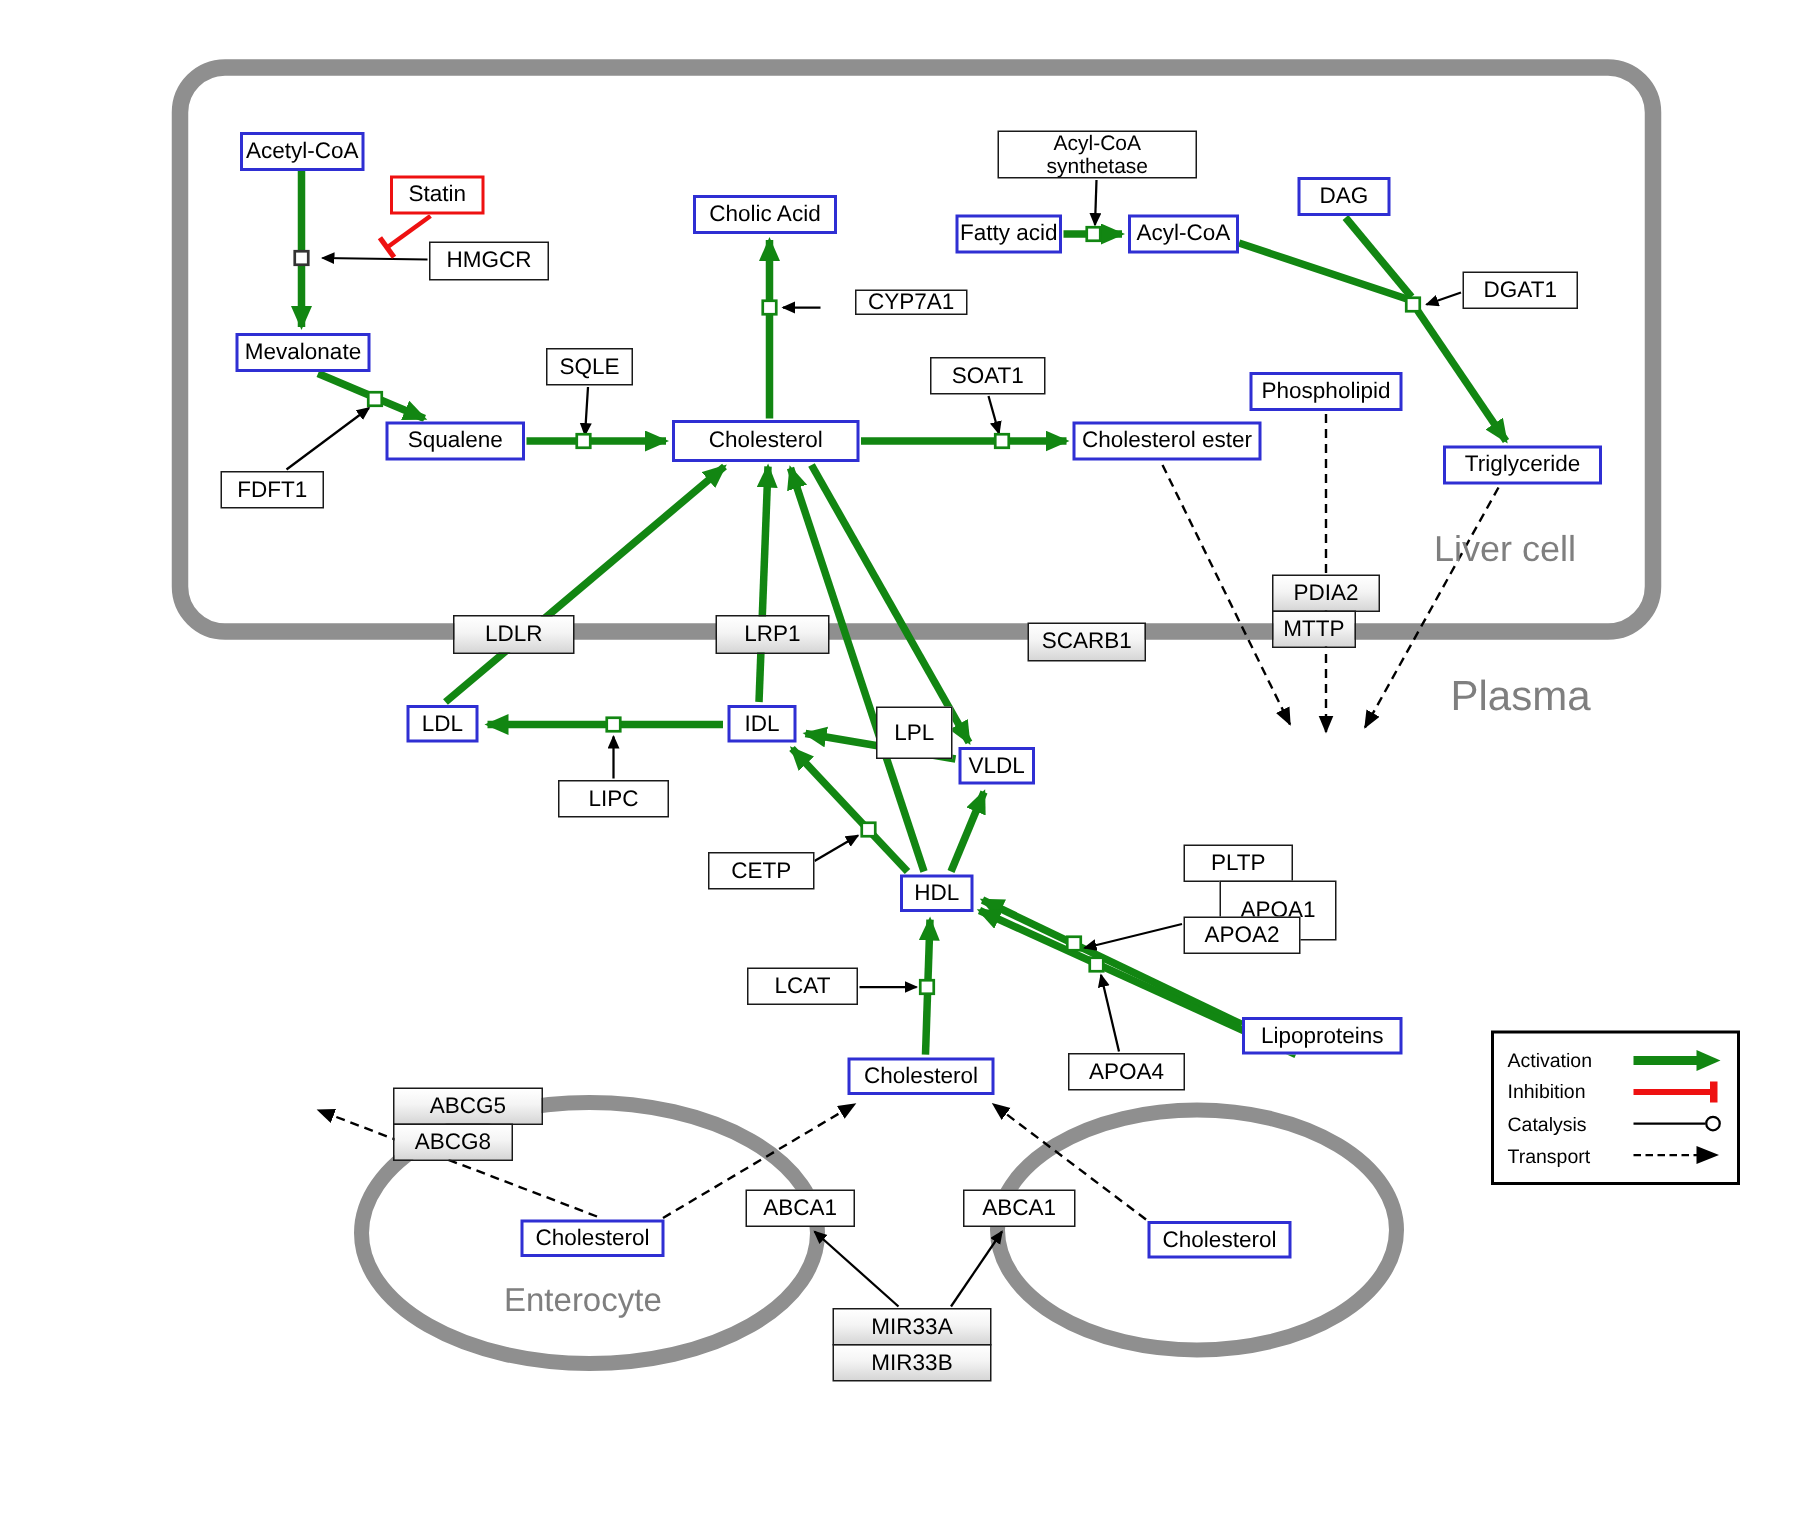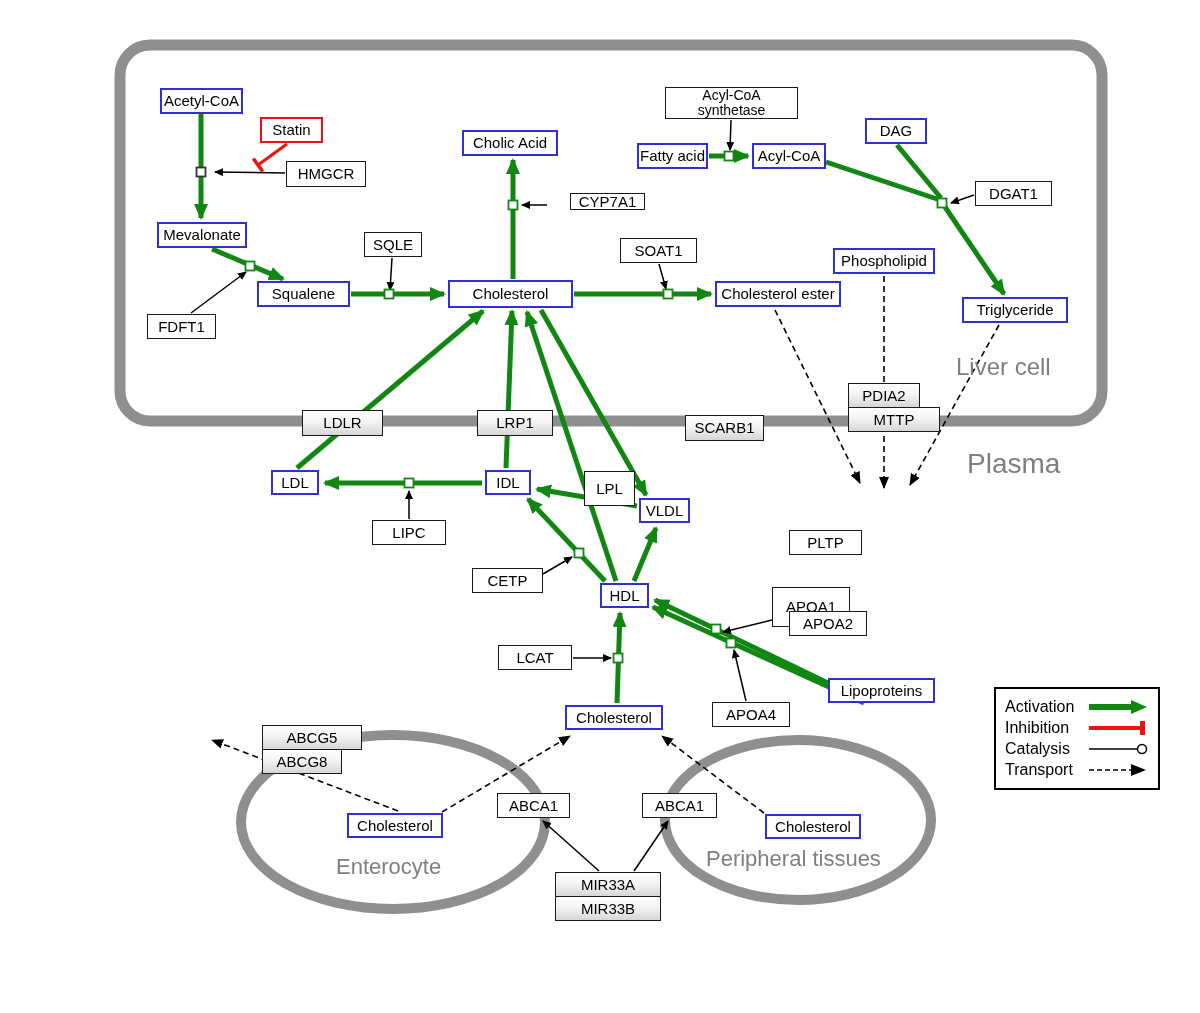--- a/index.html
+++ b/index.html
@@ -14,21 +14,21 @@
   .grad{background:linear-gradient(180deg,#ffffff 0%,#f4f4f4 45%,#d6d6d6 100%)}
   .two-line{flex-direction:column;font-size:14px}
   .comp-label{position:absolute;font-weight:normal;color:#7f7f7f;white-space:nowrap}
   .apo-table{position:absolute;border-top:1px solid #1a1a1a;border-left:1px solid #1a1a1a;
              display:grid;grid-template-columns:81px 81px;background:#fff}
   .apo-cell{height:25px;display:flex;align-items:center;justify-content:center;
             border-right:1px solid #1a1a1a;border-bottom:1px solid #1a1a1a;font-size:15px}
   .legend{position:absolute;border:2px solid #000;background:#fff;padding:7px 9px;
           display:flex;flex-direction:column;justify-content:space-between;box-sizing:border-box}
   .legend-row{display:flex;align-items:center;justify-content:space-between;height:22px}
-  .legend-label{font-size:16px;color:#000}
+  .legend-label{font-size:13px;color:#000}
 </style>
 </head>
 <body>
 
 <div id="canvas">
 
   <svg id="edge-layer" width="1200" height="1013">
     <defs>
       <marker id="arrG" markerUnits="userSpaceOnUse" markerWidth="18" markerHeight="16" refX="14" refY="7" orient="auto">
         <path d="M0,0 L16,7 L0,14 Z" fill="#128612"></path>
@@ -139,51 +139,50 @@
   <div class="box metab" style="left:752px;top:143px;width:74px;height:26px">Acyl-CoA</div>
   <div class="box metab" style="left:865px;top:118px;width:62px;height:26px">DAG</div>
   <div class="box" style="left:975px;top:181px;width:77px;height:25px">DGAT1</div>
   <div class="box metab" style="left:833px;top:248px;width:102px;height:26px">Phospholipid</div>
   <div class="box metab" style="left:962px;top:297px;width:106px;height:26px">Triglyceride</div>
 
   <div class="box grad" style="left:302px;top:410px;width:81px;height:26px">LDLR</div>
   <div class="box grad" style="left:477px;top:410px;width:76px;height:26px">LRP1</div>
   <div class="box grad" style="left:685px;top:415px;width:79px;height:26px">SCARB1</div>
   <div class="box grad" style="left:848px;top:383px;width:72px;height:25px">PDIA2</div>
-  <div class="box grad" style="left:848px;top:407px;width:92px;height:25px">MTTP</div>
+  <div class="box grad" style="left:848px;top:407px;width:56px;height:25px">MTTP</div>
 
   <div class="box metab" style="left:271px;top:470px;width:48px;height:25px">LDL</div>
   <div class="box metab" style="left:485px;top:470px;width:46px;height:25px">IDL</div>
   <div class="box" style="left:372px;top:520px;width:74px;height:25px">LIPC</div>
   <div class="box" style="left:584px;top:471px;width:51px;height:35px">LPL</div>
   <div class="box metab" style="left:639px;top:498px;width:51px;height:25px">VLDL</div>
   <div class="box" style="left:472px;top:568px;width:71px;height:25px">CETP</div>
   <div class="box metab" style="left:600px;top:583px;width:49px;height:25px">HDL</div>
-  <div class="box" style="left:789px;top:530px;width:73px;height:25px">PLTP</div>
-  <div class="box" style="left:772px;top:587px;width:78px;height:40px">APOA1</div>
+  <div class="box" style="left:789px;top:563px;width:73px;height:25px">PLTP</div>
+  <div class="box" style="left:813px;top:587px;width:78px;height:40px">APOA1</div>
   <div class="box" style="left:789px;top:611px;width:78px;height:25px">APOA2</div>
   <div class="box" style="left:498px;top:645px;width:74px;height:25px">LCAT</div>
   <div class="box" style="left:712px;top:702px;width:78px;height:25px">APOA4</div>
   <div class="box metab" style="left:828px;top:678px;width:107px;height:25px">Lipoproteins</div>
   <div class="box metab" style="left:565px;top:705px;width:98px;height:25px">Cholesterol</div>
 
 
   <div class="box grad" style="left:262px;top:725px;width:100px;height:25px">ABCG5</div>
   <div class="box grad" style="left:262px;top:749px;width:80px;height:25px">ABCG8</div>
   <div class="box metab" style="left:347px;top:813px;width:96px;height:25px">Cholesterol</div>
   <div class="box" style="left:497px;top:793px;width:73px;height:25px">ABCA1</div>
   <div class="box" style="left:642px;top:793px;width:75px;height:25px">ABCA1</div>
   <div class="box metab" style="left:765px;top:814px;width:96px;height:25px">Cholesterol</div>
   <div class="box grad" style="left:555px;top:872px;width:106px;height:25px">MIR33A</div>
   <div class="box grad" style="left:555px;top:896px;width:106px;height:25px">MIR33B</div>
 
   <div class="comp-label" style="left:956px;top:353px;font-size:24px">Liver cell</div>
   <div class="comp-label" style="left:967px;top:448px;font-size:28px">Plasma</div>
   <div class="comp-label" style="left:336px;top:854px;font-size:22px">Enterocyte</div>
-  <div class="comp-label" style="left:706px;top:846px;font-size:22px">Peripheral tissues</div>
 
   <div class="legend" style="left:994px;top:687px;width:166px;height:103px">
     <div class="legend-row">
       <span class="legend-label">Activation</span>
       <svg width="62" height="16">
         <line x1="2" y1="8" x2="46" y2="8" stroke="#128612" stroke-width="6"></line>
         <path d="M44,1 L60,8 L44,15 Z" fill="#128612"></path>
       </svg>
     </div>
     <div class="legend-row">

